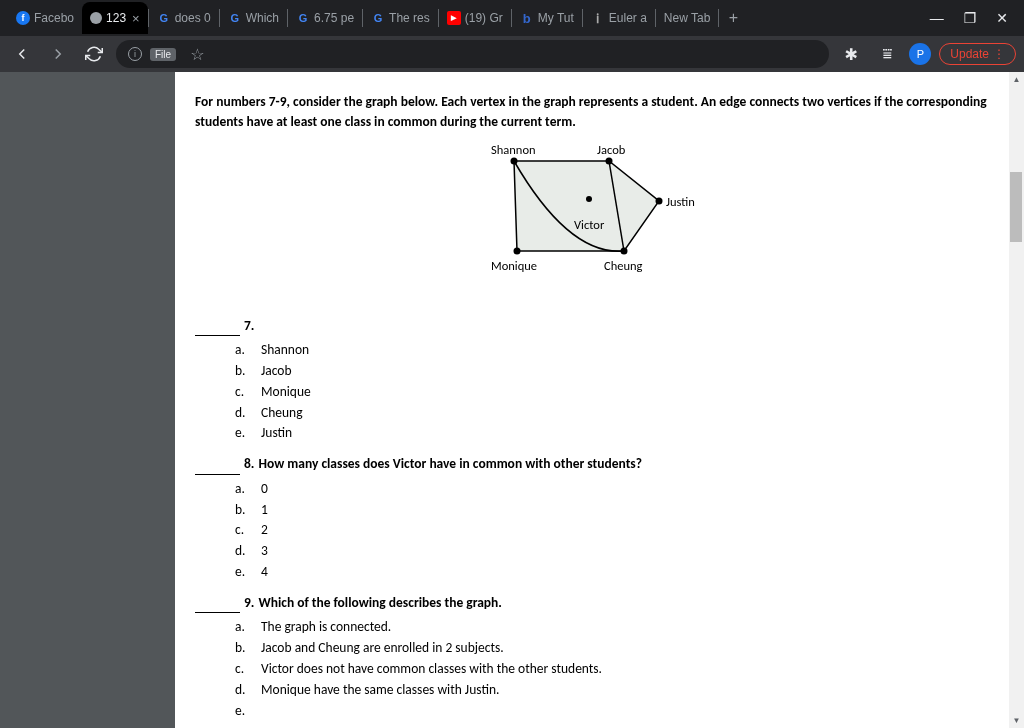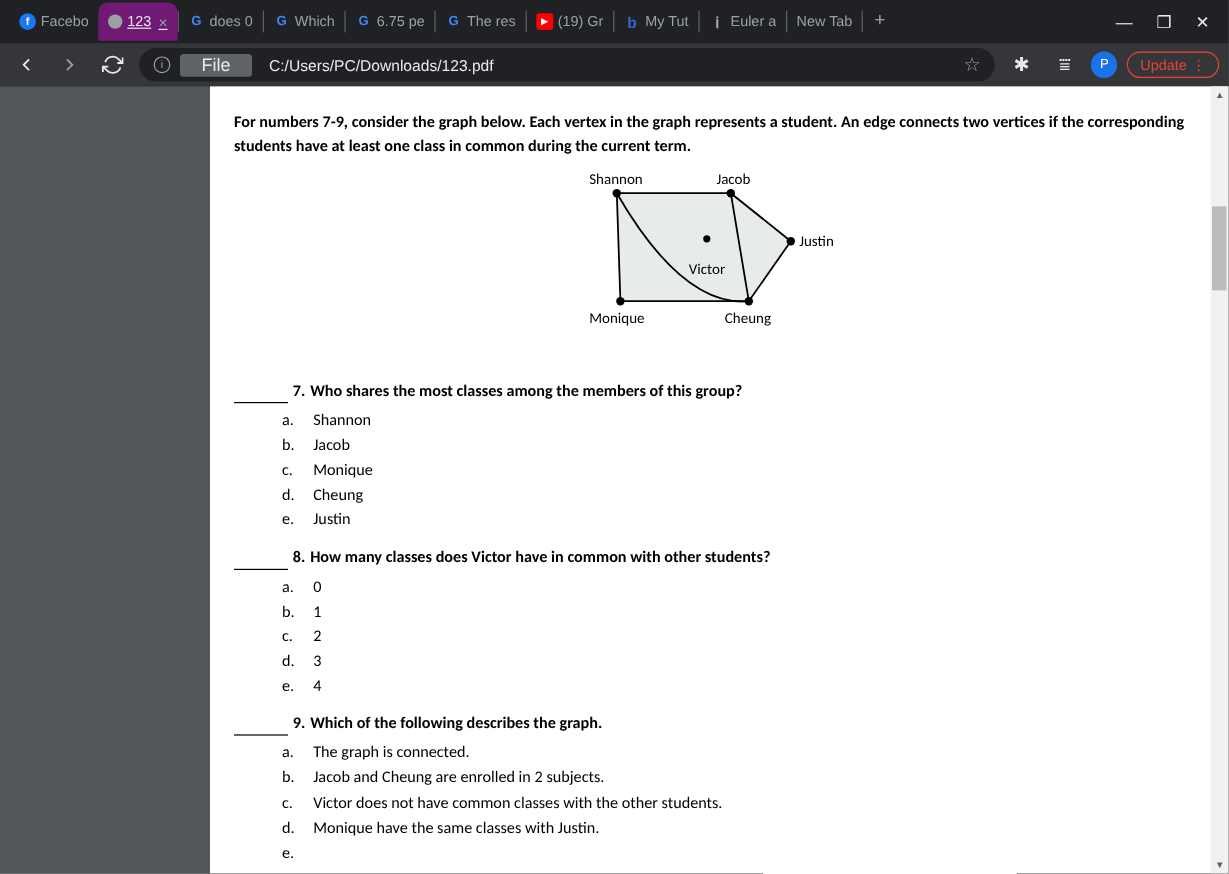--- a/index.html
+++ b/index.html
@@ -1,21 +1,21 @@
 <!DOCTYPE html>
 <html><head>
 <meta charset="utf-8">
 <style>
 * { margin: 0; padding: 0; box-sizing: border-box; }
 body { font-family: 'Segoe UI', Arial, sans-serif; background: #202124; width: 1024px; height: 728px; overflow: hidden; }
 
 
 .tab-strip { background: #202124; height: 36px; display: flex; align-items: center; padding: 0 8px; color: #9aa0a6; font-size: 12px; }
 .tab { display: flex; align-items: center; padding: 0 8px; height: 32px; max-width: 90px; border-radius: 8px 8px 0 0; position: relative; gap: 4px; white-space: nowrap; overflow: hidden; }
-.tab.active { background: #701a75; color: #e8eaed; text-decoration: underline; }
+.tab.active { background: #000000; color: #e8eaed; }
 .tab-divider { width: 1px; height: 18px; background: #5f6368; margin: 0; }
 .tab-close { font-size: 13px; color: #9aa0a6; margin-left: 2px; cursor: pointer; }
 .tab-add { display: flex; align-items: center; justify-content: center; width: 28px; height: 28px; cursor: pointer; font-size: 16px; }
 .fav { width: 14px; height: 14px; border-radius: 2px; display: inline-flex; align-items: center; justify-content: center; font-size: 10px; font-weight: bold; }
 .fav-fb { background: #1877f2; color: white; border-radius: 50%; font-size: 9px; }
 .fav-g { color: #4285f4; font-size: 11px; font-weight: bold; }
 .fav-yt { background: #ff0000; color: white; border-radius: 2px; font-size: 7px; }
 .fav-globe { width: 12px; height: 12px; border-radius: 50%; background: #9aa0a6; position: relative; }
 .window-controls { margin-left: auto; display: flex; gap: 20px; color: #e8eaed; font-size: 12px; padding-right: 8px; }
 .window-controls span { cursor: pointer; font-size: 14px; }
@@ -45,21 +45,21 @@
 .opt { display: flex; gap: 10px; line-height: 1.55; }
 .opt-letter { width: 16px; }
 
 
 .vscroll { position: absolute; right: 0; top: 0; width: 15px; height: 100%; background: #f1f1f1; }
 .vscroll-thumb { position: absolute; right: 2px; top: 100px; width: 12px; height: 70px; background: #bcbcbc; border-radius: 0; }
 .vscroll-arrow { position: absolute; width: 15px; height: 15px; display: flex; align-items: center; justify-content: center; font-size: 8px; color: #5f6368; cursor: pointer; }
 .vscroll-arrow.up { top: 0; }
 .vscroll-arrow.down { bottom: 0; }
 
-.file-label { background: #5f6368; color: #e8eaed; font-size: 15px; padding: 1px 18px; border-radius: 3px; margin-right: 6px; }
+.file-label { background: #5f6368; color: #e8eaed; font-size: 10px; padding: 1px 5px; border-radius: 3px; margin-right: 6px; }
 .info-icon { width: 14px; height: 14px; border-radius: 50%; border: 1px solid #9aa0a6; display: inline-flex; align-items: center; justify-content: center; font-size: 9px; font-style: normal; }
 </style>
 </head>
 <body>
 
 <div class="tab-strip">
   <div class="tab">
       <span class="fav fav-fb">f</span>
       <span>Facebo</span>
     </div>
@@ -129,21 +129,20 @@
     </div>
   <div class="nav-btn enabled">
       <svg width="18" height="18" viewBox="0 0 24 24" fill="none" stroke="#e8eaed" stroke-width="2">
         <path d="M23 4v6h-6M1 20v-6h6"></path>
         <path d="M3.51 9a9 9 0 0114.85-3.36L23 10M1 14l4.64 4.36A9 9 0 0020.49 15"></path>
       </svg>
     </div>
   <div class="omnibox">
     <span class="info-icon">i</span>
     <span class="file-label">File</span>
-    <span class="omnibox-text">C:/Users/PC/Downloads/123.pdf</span>
     <span style="font-size:16px;">☆</span>
   </div>
   <div class="toolbar-icon">✱</div>
   <div class="toolbar-icon">⩸</div>
   <div class="profile">P</div>
   <div class="update-btn">
       <span>Update</span>
       <span>⋮</span>
     </div>
 </div>
@@ -169,21 +168,20 @@
       <span class="vlabel" style="left:217px;top:52px;">Justin</span>
       <span class="vlabel" style="left:125px;top:75px;">Victor</span>
       <span class="vlabel" style="left:42px;top:116px;">Monique</span>
       <span class="vlabel" style="left:155px;top:116px;">Cheung</span>
     </div>
 
     <div class="q">
       <div class="q-line">
           <span class="blank"></span>
           <span>7.</span> 
-          <span>Who shares the most classes among the members of this group?</span>
         </div>
       <div class="opts">
         <div class="opt">
             <span class="opt-letter">a.</span>
             <span>Shannon</span>
           </div>
         <div class="opt">
             <span class="opt-letter">b.</span>
             <span>Jacob</span>
           </div>

